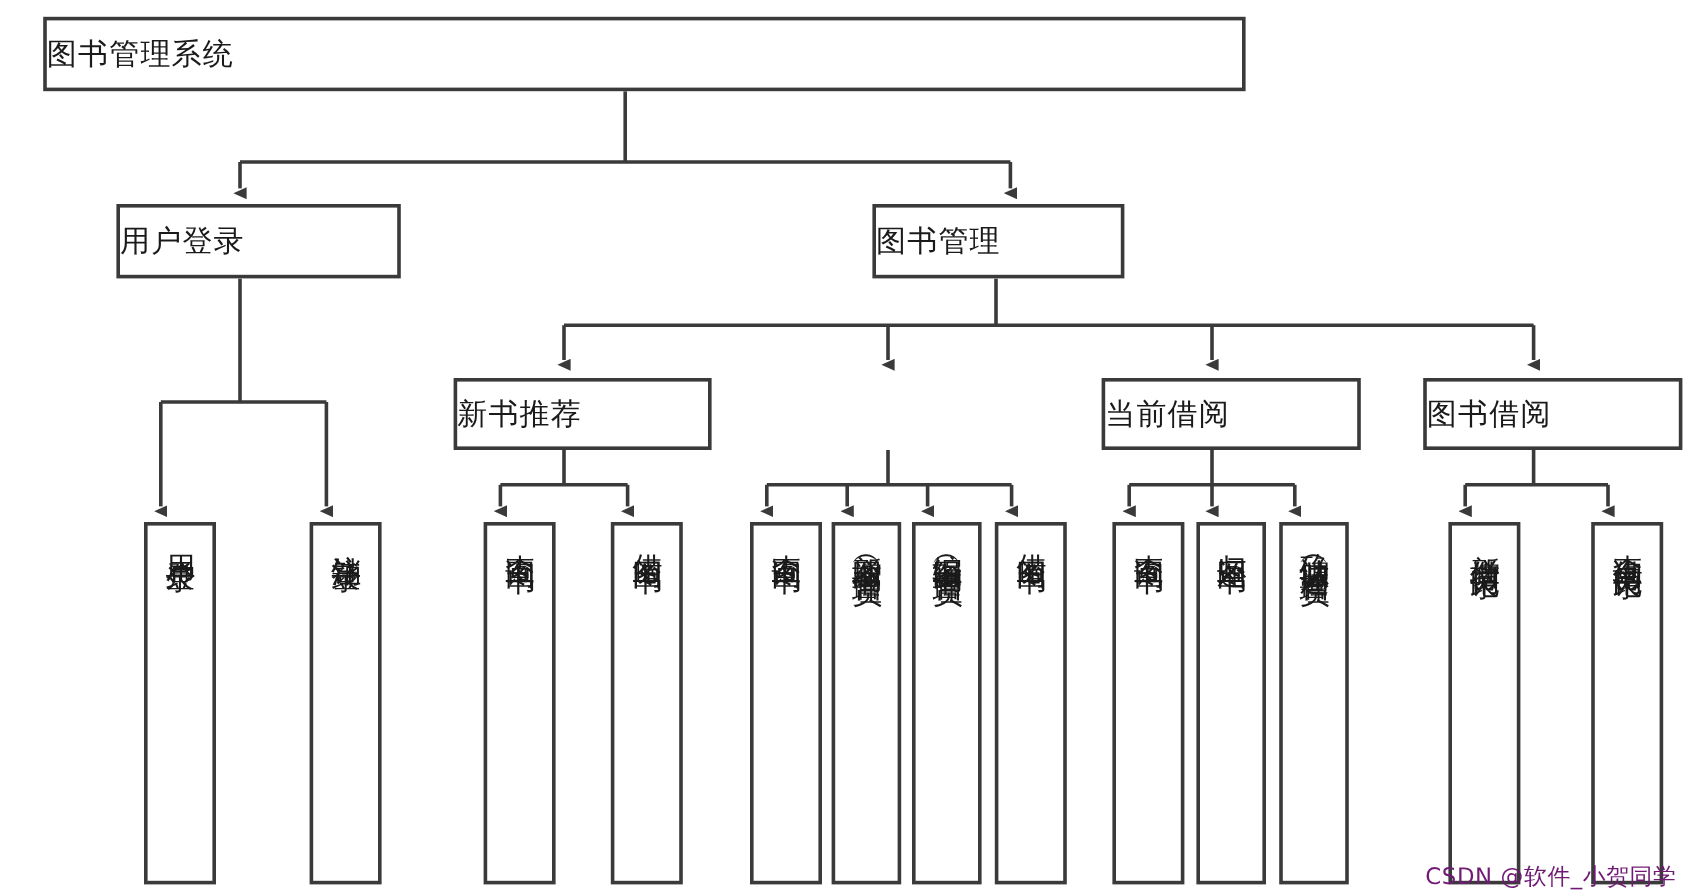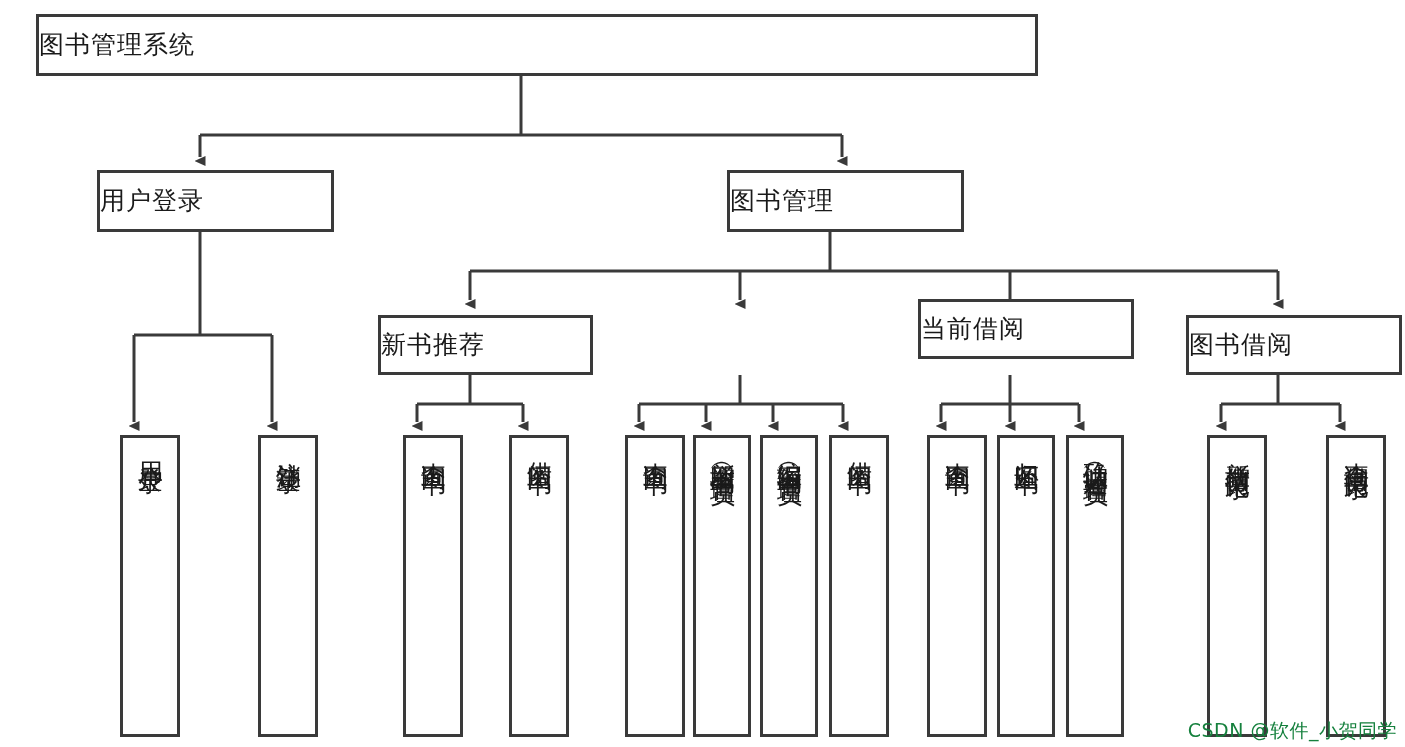--- a/index.html
+++ b/index.html
@@ -54,21 +54,21 @@
   }
   .node .label {
     white-space: pre-wrap;
     text-align: center;
   }
   .watermark {
     position: absolute;
     right: 8px;
     bottom: 3px;
     font-size: 19px;
-    color: #15803d;
+    color: #701a75;
     white-space: nowrap;
     letter-spacing: 0.5px;
     user-select: none;
   }
 </style>
 </head>
 <body>
 
 <div id="diagram-root">
 
@@ -122,28 +122,28 @@
     </g>
   </svg>
 
   <div class="node horizontal" style="left:20px; top:14px; width:1002px; height:62px;">
     <span class="label">图书管理系统</span>
   </div>
 
   <div class="node horizontal" style="left:81px; top:170px; width:237px; height:62px;">
     <span class="label">用户登录</span>
   </div>
-  <div class="node horizontal" style="left:711px; top:170px; width:237px; height:62px;">
+  <div class="node horizontal" style="left:711px; top:170px; width:210px; height:62px;">
     <span class="label">图书管理</span>
   </div>
 
   <div class="node horizontal" style="left:362px; top:315px; width:215px; height:60px;">
     <span class="label">新书推荐</span>
   </div>
-  <div class="node horizontal" style="left:902px; top:299px; width:216px; height:60px;">
+  <div class="node horizontal" style="left:902px; top:315px; width:216px; height:60px;">
     <span class="label">当前借阅</span>
   </div>
   <div class="node horizontal" style="left:1170px; top:315px; width:216px; height:60px;">
     <span class="label">图书借阅</span>
   </div>
 
   <div class="node vertical" style="left:104px; top:435px; width:60px; height:302px;">
     <span class="label">用户登录</span>
   </div>
   <div class="node vertical" style="left:242px; top:435px; width:60px; height:302px;">

